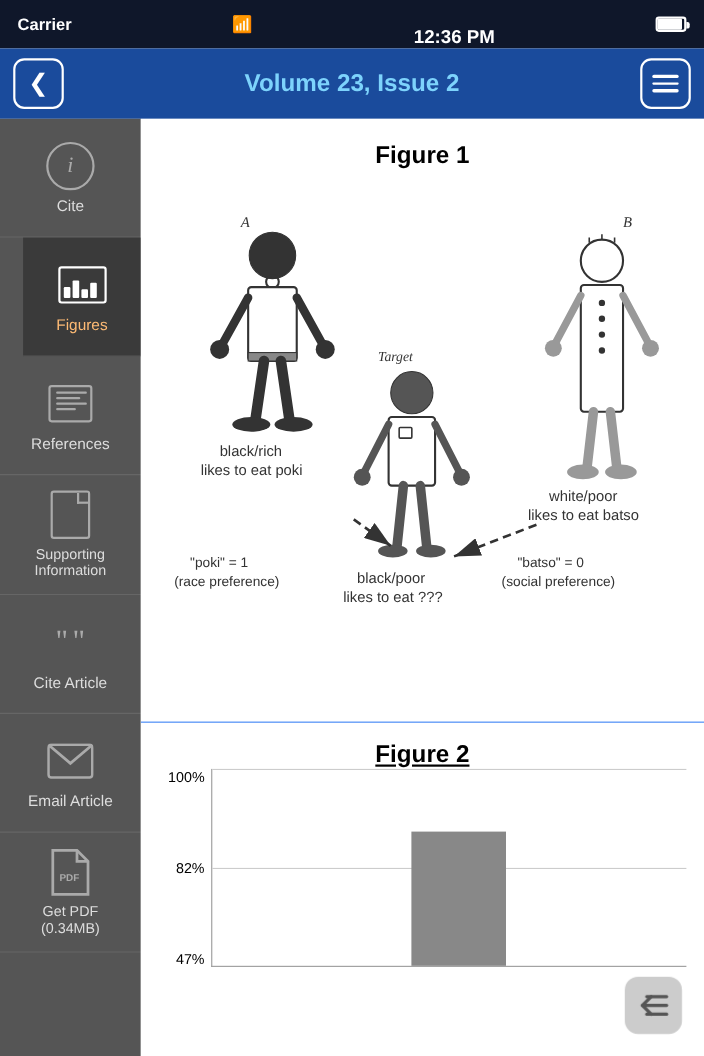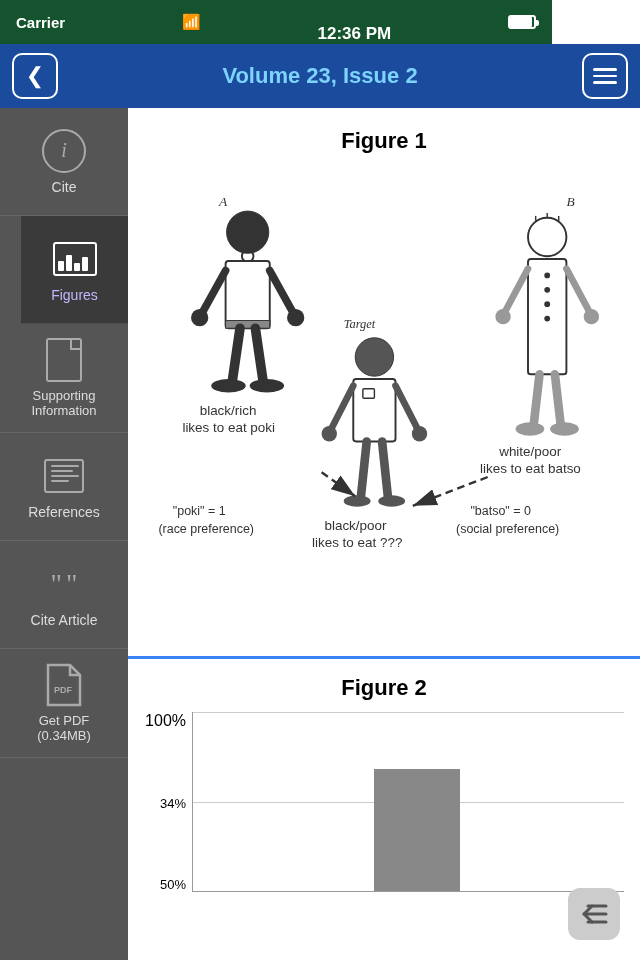--- a/index.html
+++ b/index.html
@@ -1,22 +1,22 @@
 <!DOCTYPE html>
 <html><head>
   <meta charset="utf-8">
   <style>
     * { margin: 0; padding: 0; box-sizing: border-box; }
     body { width: 640px; height: 960px; font-family: -apple-system, 'Helvetica Neue', Arial, sans-serif; overflow: hidden; background: #fff; }
 
     
     .status-bar {
-      width: 552px;
+      width: 640px;
       height: 44px;
-      background: #14532d;
+      background: #0f172a;
       display: flex;
       align-items: center;
       justify-content: space-between;
       padding: 0 16px;
       color: white;
       font-size: 15px;
       font-weight: 500;
     }
     .status-bar .carrier { font-weight: 600; }
     .status-bar .time { font-size: 17px; font-weight: 700; margin-top: 23px; }
@@ -81,21 +81,21 @@
       cursor: pointer;
       border-bottom: 1px solid rgba(255,255,255,0.1);
       color: #ddd;
       font-size: 14px;
       text-align: center;
       gap: 6px;
       min-height: 108px;
     }
     .sidebar-item.active {
       background: #3a3a3a;
-      color: #c4b5fd;
+      color: #fdba74;
       margin-left: 21px;
     }
     .sidebar-item .icon-wrap {
       width: 44px; height: 44px;
       display: flex; align-items: center; justify-content: center;
     }
     .sidebar-icon-circle {
       width: 44px; height: 44px;
       border: 2.5px solid #aaa;
       border-radius: 50%;
@@ -169,38 +169,39 @@
     .content-area {
       flex: 1;
       height: 852px;
       background: white;
       overflow-y: auto;
     }
 
     
     .figure-section {
       padding: 20px 16px 16px;
-      border-bottom: 3px solid #3b82f6;
+      border-bottom: 1px solid #3b82f6;
     }
     .figure-title {
       text-align: center;
       font-size: 22px;
       font-weight: 700;
       margin-bottom: 16px;
     }
 
     
     .figure2-section {
       padding: 16px;
     }
     .figure2-title {
       text-align: center;
       font-size: 22px;
       font-weight: 700;
-      margin-bottom: 11px;
+      margin-bottom: 0;
+      text-decoration: underline;
     }
 
     
     .back-overlay {
       position: fixed;
       bottom: 20px;
       right: 20px;
       width: 52px; height: 52px;
       background: #ccc;
       border-radius: 12px;
@@ -262,53 +263,62 @@
             <div class="fig-bar" style="height:8px;width:6px;"></div>
             <div class="fig-bar" style="height:14px;width:6px;"></div>
           </div>
         </div>
       </div>
       <span>Figures</span>
     </div>
 
     <div class="sidebar-item">
       <div class="icon-wrap">
-        <div class="supp-icon">
-          <div class="supp-icon-ear"></div>
-        </div>
-      </div>
-      <span style="white-space:pre-line; font-size:13px;">Supporting
-Information</span>
-    </div>
-
-    <div class="sidebar-item">
-      <div class="icon-wrap">
         <div class="refs-icon">
           <div class="refs-lines">
             <div class="refs-line" style="width:28px;"></div>
             <div class="refs-line" style="width:22px;"></div>
             <div class="refs-line" style="width:28px;"></div>
             <div class="refs-line" style="width:18px;"></div>
           </div>
         </div>
       </div>
       <span>References</span>
     </div>
 
+    <div class="sidebar-item">
+      <div class="icon-wrap">
+        <div class="supp-icon">
+          <div class="supp-icon-ear"></div>
+        </div>
+      </div>
+      <span style="white-space:pre-line; font-size:13px;">Supporting
+Information</span>
+    </div>
+
 
     <div class="sidebar-item">
       <div class="icon-wrap">
         <div class="cite-icon">
           <span class="quote-mark">"</span>
           <span class="quote-mark">"</span>
         </div>
       </div>
       <span>Cite Article</span>
     </div>
 
+    <div class="sidebar-item">
+      <div class="icon-wrap">
+        <svg width="42" height="32" viewBox="0 0 42 32">
+          <rect x="1" y="1" width="40" height="30" rx="3" ry="3" fill="none" stroke="#aaa" stroke-width="2.5"></rect>
+          <polyline points="1,1 21,18 41,1" fill="none" stroke="#aaa" stroke-width="2.5"></polyline>
+        </svg>
+      </div>
+      <span>Email Article</span>
+    </div>
 
     <div class="sidebar-item">
       <div class="icon-wrap">
         <svg width="36" height="44" viewBox="0 0 36 44">
           <path d="M2,2 L24,2 L34,12 L34,42 L2,42 Z" fill="none" stroke="#aaa" stroke-width="2.5"></path>
           <polyline points="24,2 24,12 34,12" fill="none" stroke="#aaa" stroke-width="2.5"></polyline>
           <text x="8" y="30" font-size="9" fill="#aaa" font-weight="700" font-family="Arial">PDF</text>
         </svg>
       </div>
       <span style="white-space:pre-line; font-size:13px;">Get PDF
@@ -422,23 +432,23 @@
           <text x="325" y="368" font-size="13" fill="#333" font-family="Arial">(social preference)</text>
         </svg>
       </div>
     </div>
 
     <div class="figure2-section">
       <div class="figure2-title">Figure 2</div>
       <div style="display:flex; position:relative; height:200px;">
 
         <div style="width:48px; display:flex; flex-direction:column; justify-content:space-between; align-items:flex-end; padding-right:6px; height:180px; padding-top:0px;">
-          <span style="font-size:16px;">100%</span>
-          <span style="font-size:13px;">34%</span>
-          <span style="font-size:13px;">50%</span>
+          <span style="font-size:13px;">100%</span>
+          <span style="font-size:13px;">82%</span>
+          <span style="font-size:13px;">47%</span>
         </div>
 
         <div style="flex:1; border-left:1.5px solid #999; border-bottom:1.5px solid #999; position:relative; height:180px; margin-top:0px;">
 
           <div style="position:absolute;top:0;left:0;right:0;height:1px;background:#ccc;"></div>
           <div style="position:absolute;top:50%;left:0;right:0;height:1px;background:#ccc;"></div>
 
           <div style="position:absolute;bottom:0;left:42%;width:20%;height:68%;background:#888;"></div>
         </div>
       </div>

